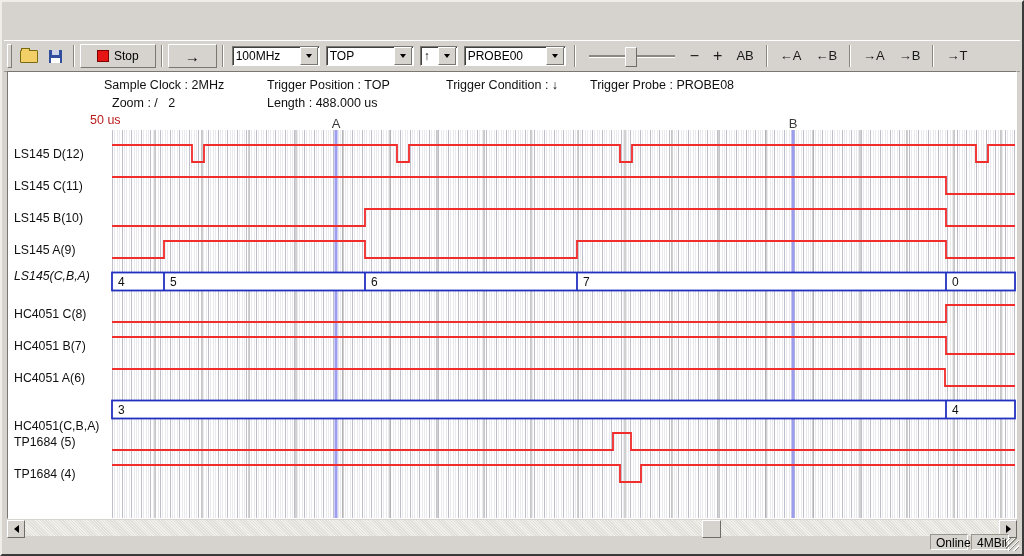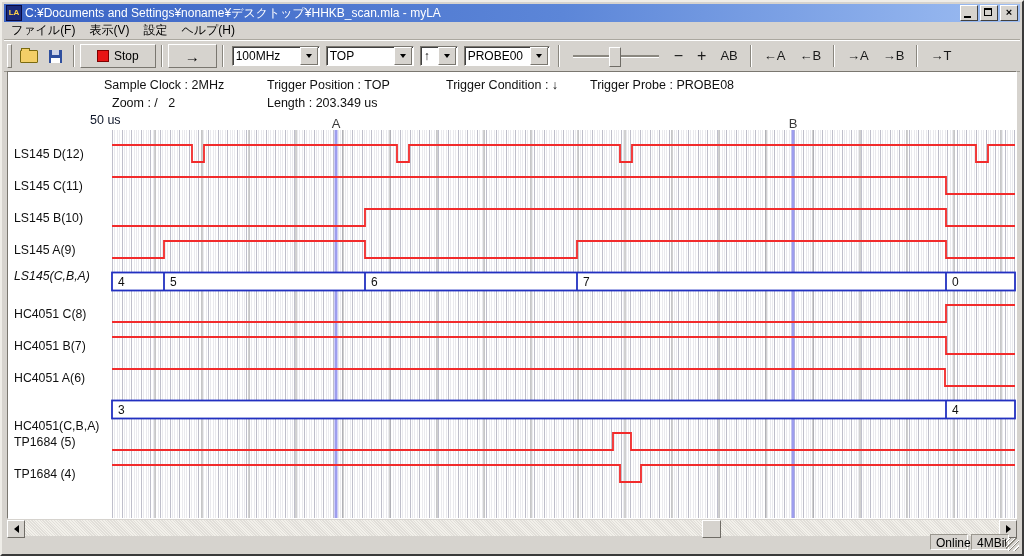--- a/index.html
+++ b/index.html
@@ -50,21 +50,21 @@
   .slider .groove{position:absolute;left:0;right:0;top:9px;height:2px;background:#8a877f;border-bottom:1px solid #fff;}
   .slider .thumb{position:absolute;left:36px;top:1px;width:10px;height:18px;background:#d6d3ce;
     border:1px solid;border-color:#fff #6f6c66 #6f6c66 #fff;}
   .flat-btn{padding:0 5px;height:22px;line-height:22px;font-size:13px;color:#1a1a1a;margin:0 2px;}
   .flat-btn.big{font-size:16px;}
 
   
   .panel{position:absolute;left:5px;right:5px;top:69px;height:448px;background:#fff;
     border:1px solid;border-color:#7a7770 #fff #fff #7a7770;box-sizing:border-box;}
   .info-item{position:absolute;font-size:12.5px;color:#101010;white-space:pre;}
-  .time-label{position:absolute;left:88px;top:111px;font-size:12.5px;color:#0f172a;}
+  .time-label{position:absolute;left:88px;top:111px;font-size:12.5px;color:#b91c1c;}
   .ch-label{position:absolute;left:12px;height:16px;line-height:16px;font-size:12.3px;color:#101010;white-space:nowrap;}
   .fine-grid{position:absolute;left:110px;top:128px;width:903px;height:388px;
     background-image:
       repeating-linear-gradient(90deg, rgba(120,120,145,0.38) 0 1px, transparent 1px 9.6px),
       repeating-linear-gradient(90deg, rgba(150,150,170,0.20) 0 1px, transparent 1px 2.4px);}
   #wave-svg{position:absolute;inset:0;pointer-events:none;}
 
   
   .hscroll{position:absolute;left:5px;right:5px;top:518px;height:16px;background:#f2f0ea;
     background-image:repeating-linear-gradient(45deg,rgba(214,211,206,.6) 0 1px,transparent 1px 2px);}
@@ -84,42 +84,21 @@
   .s-online{left:926px;width:38px;}
   .s-mem{left:967px;width:38px;text-align:center;}
   .resize-grip{position:absolute;right:1px;bottom:0;width:13px;height:13px;
     background:repeating-linear-gradient(135deg,transparent 0 2px,#fff 2px 3px,#8a877f 3px 4px);}
 </style>
 </head>
 <body>
 
 <div class="window">
 
-  <div class="titlebar">
-    <div class="app-icon">LA</div>
-    <div class="title-text">C:¥Documents and Settings¥noname¥デスクトップ¥HHKB_scan.mla - myLA</div>
-    <div class="tb-btns">
-      <div class="tb-btn">
-          <div class="g-min"></div>
-        </div>
-      <div class="tb-btn">
-          <div class="g-max"></div>
-        </div>
-      <div class="tb-btn">
-          <div class="g-x">×</div>
-        </div>
-    </div>
-  </div>
-
-  <div class="menubar">
-    <span class="menu-item">ファイル(F)</span>
-    <span class="menu-item">表示(V)</span>
-    <span class="menu-item">設定</span>
-    <span class="menu-item">ヘルプ(H)</span>
-  </div>
+
 
   <div class="toolbar">
     <div class="grip"></div>
     <div class="icon-btn">
         <div class="folder-icon"></div>
       </div>
     <div class="icon-btn">
         <div class="floppy-icon"></div>
       </div>
     <div class="tsep"></div>
@@ -143,21 +122,21 @@
       <span class="drop">
           <span class="caret"></span>
         </span>
     </div>
     <div class="combo" style="width:38px">
       <span class="val">↑</span>
       <span class="drop">
           <span class="caret"></span>
         </span>
     </div>
-    <div class="combo" style="width:86px">
+    <div class="combo" style="width:102px">
       <span class="val">PROBE00</span>
       <span class="drop">
           <span class="caret"></span>
         </span>
     </div>
     <div class="tsep"></div>
     <div class="slider">
       <div class="groove"></div>
       <div class="thumb"></div>
     </div>
@@ -174,21 +153,21 @@
     <div class="flat-btn">→T</div>
   </div>
 
   <div class="panel"></div>
 
   <span class="info-item" style="left:102px;top:76px">Sample Clock : 2MHz</span>
   <span class="info-item" style="left:265px;top:76px">Trigger Position : TOP</span>
   <span class="info-item" style="left:444px;top:76px">Trigger Condition : ↓</span>
   <span class="info-item" style="left:588px;top:76px">Trigger Probe : PROBE08</span>
   <span class="info-item" style="left:110px;top:94px">Zoom : /   2</span>
-  <span class="info-item" style="left:265px;top:94px">Length : 203.349 us</span>
+  <span class="info-item" style="left:265px;top:94px">Length : 488.000 us</span>
 
   <div class="time-label">50 us</div>
   <div class="fine-grid"></div>
   <div id="channel-labels">
       <div class="ch-label" style="top: 143.5px;">LS145 D(12)</div>
       <div class="ch-label" style="top: 175.5px;">LS145 C(11)</div>
       <div class="ch-label" style="top: 207.5px;">LS145 B(10)</div>
       <div class="ch-label" style="top: 239.5px;">LS145 A(9)</div>
       <div class="ch-label" style="top: 266px; font-style: italic;">LS145(C,B,A)</div>
       <div class="ch-label" style="top: 303.5px;">HC4051 C(8)</div>

